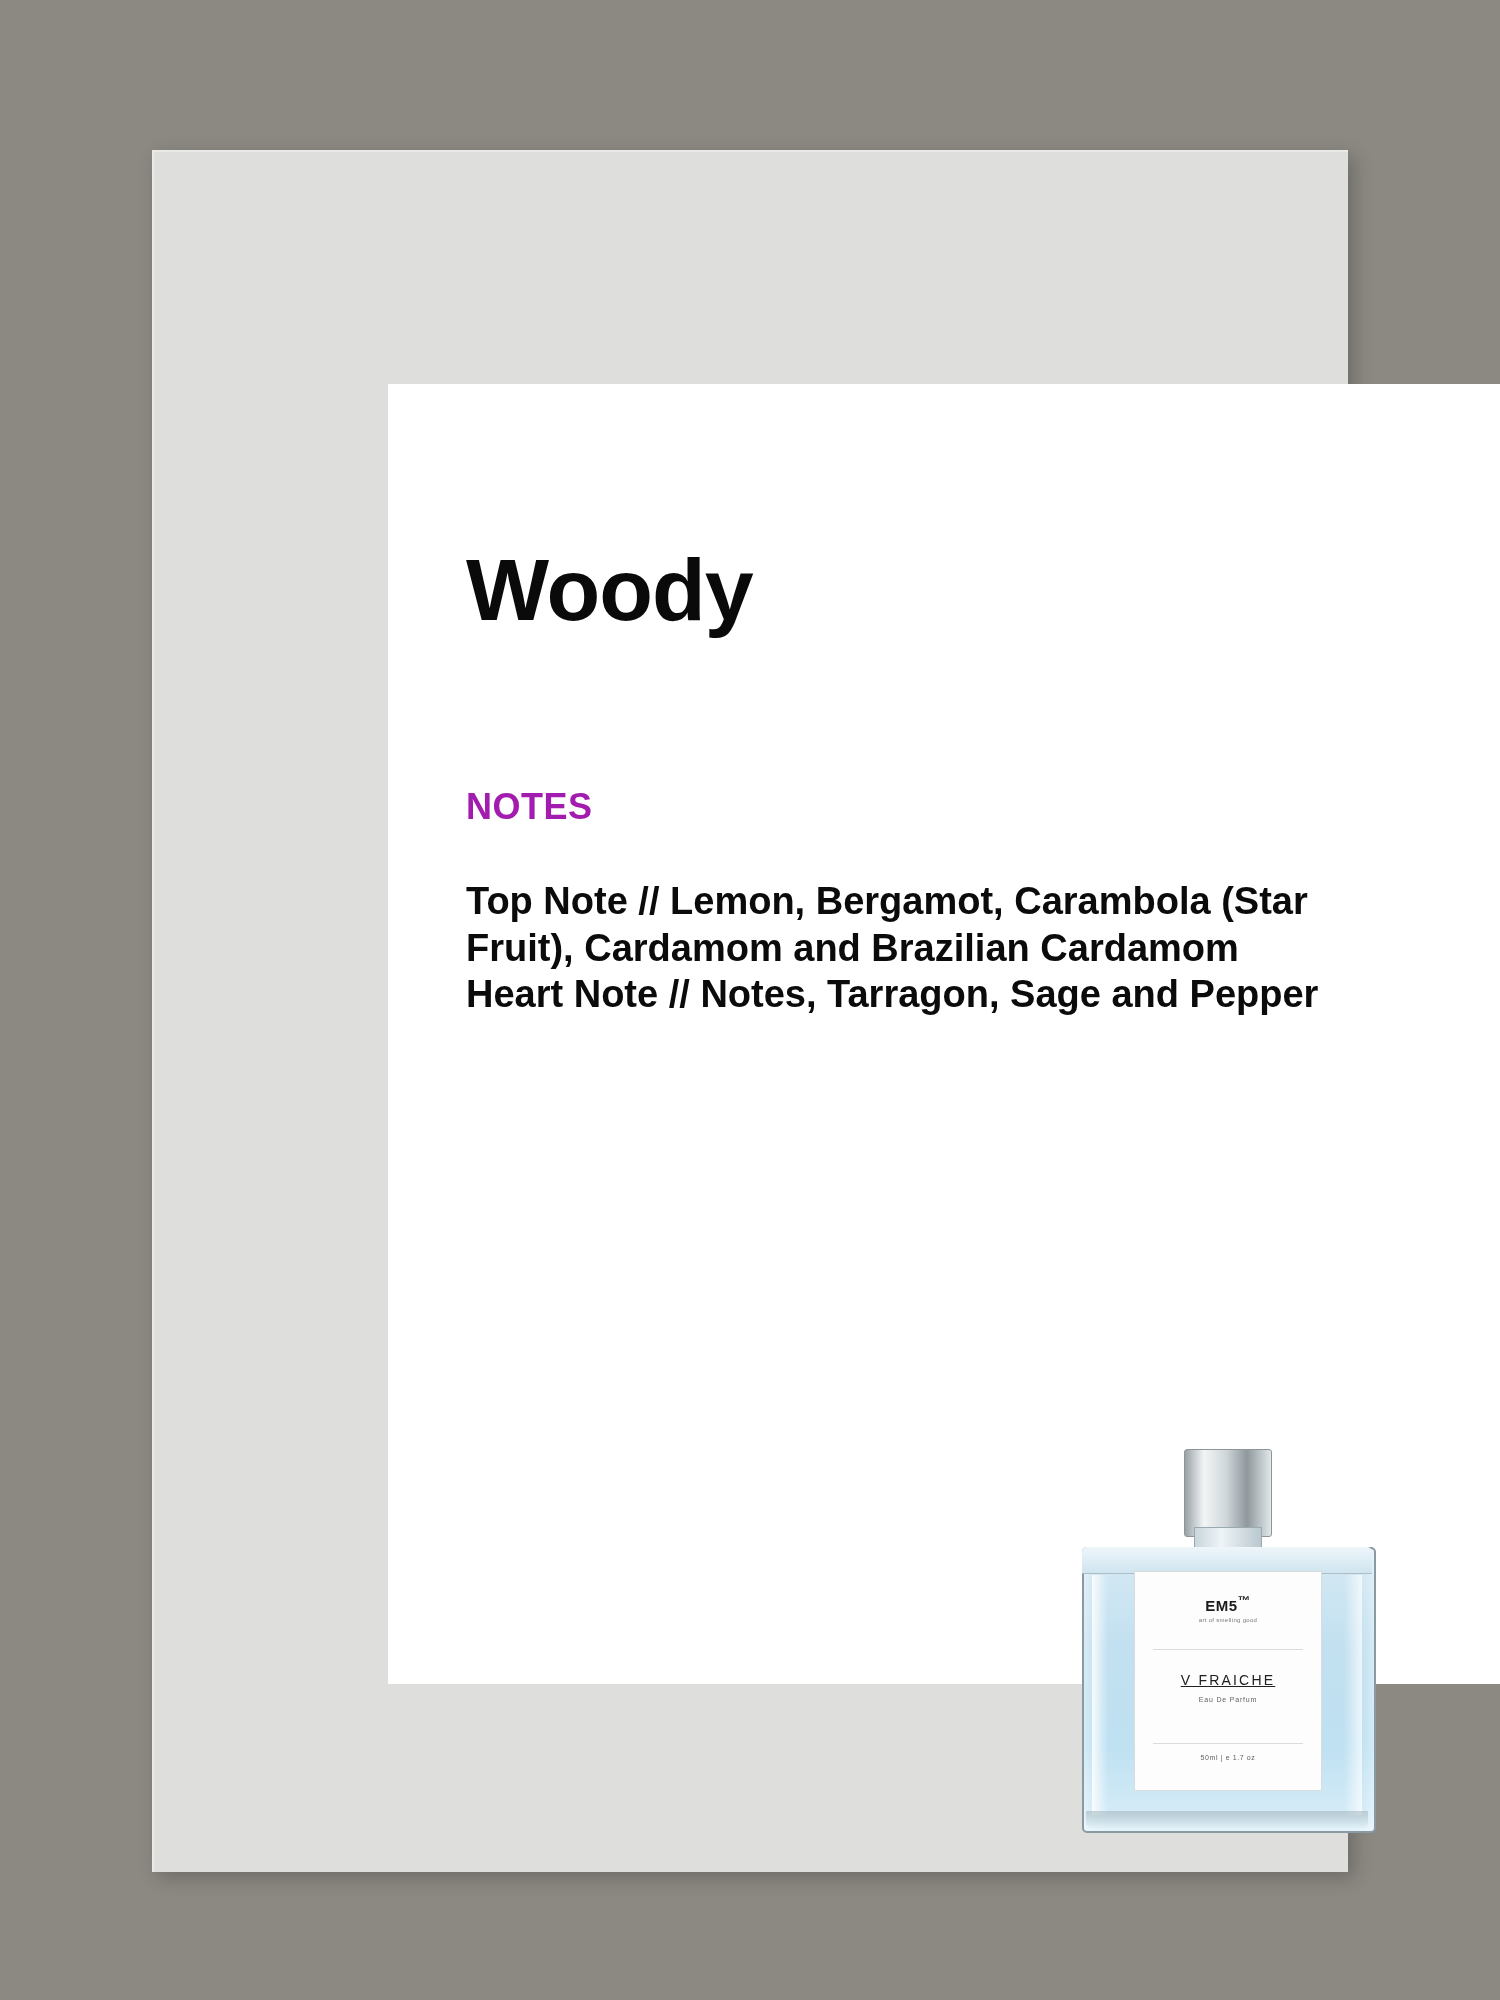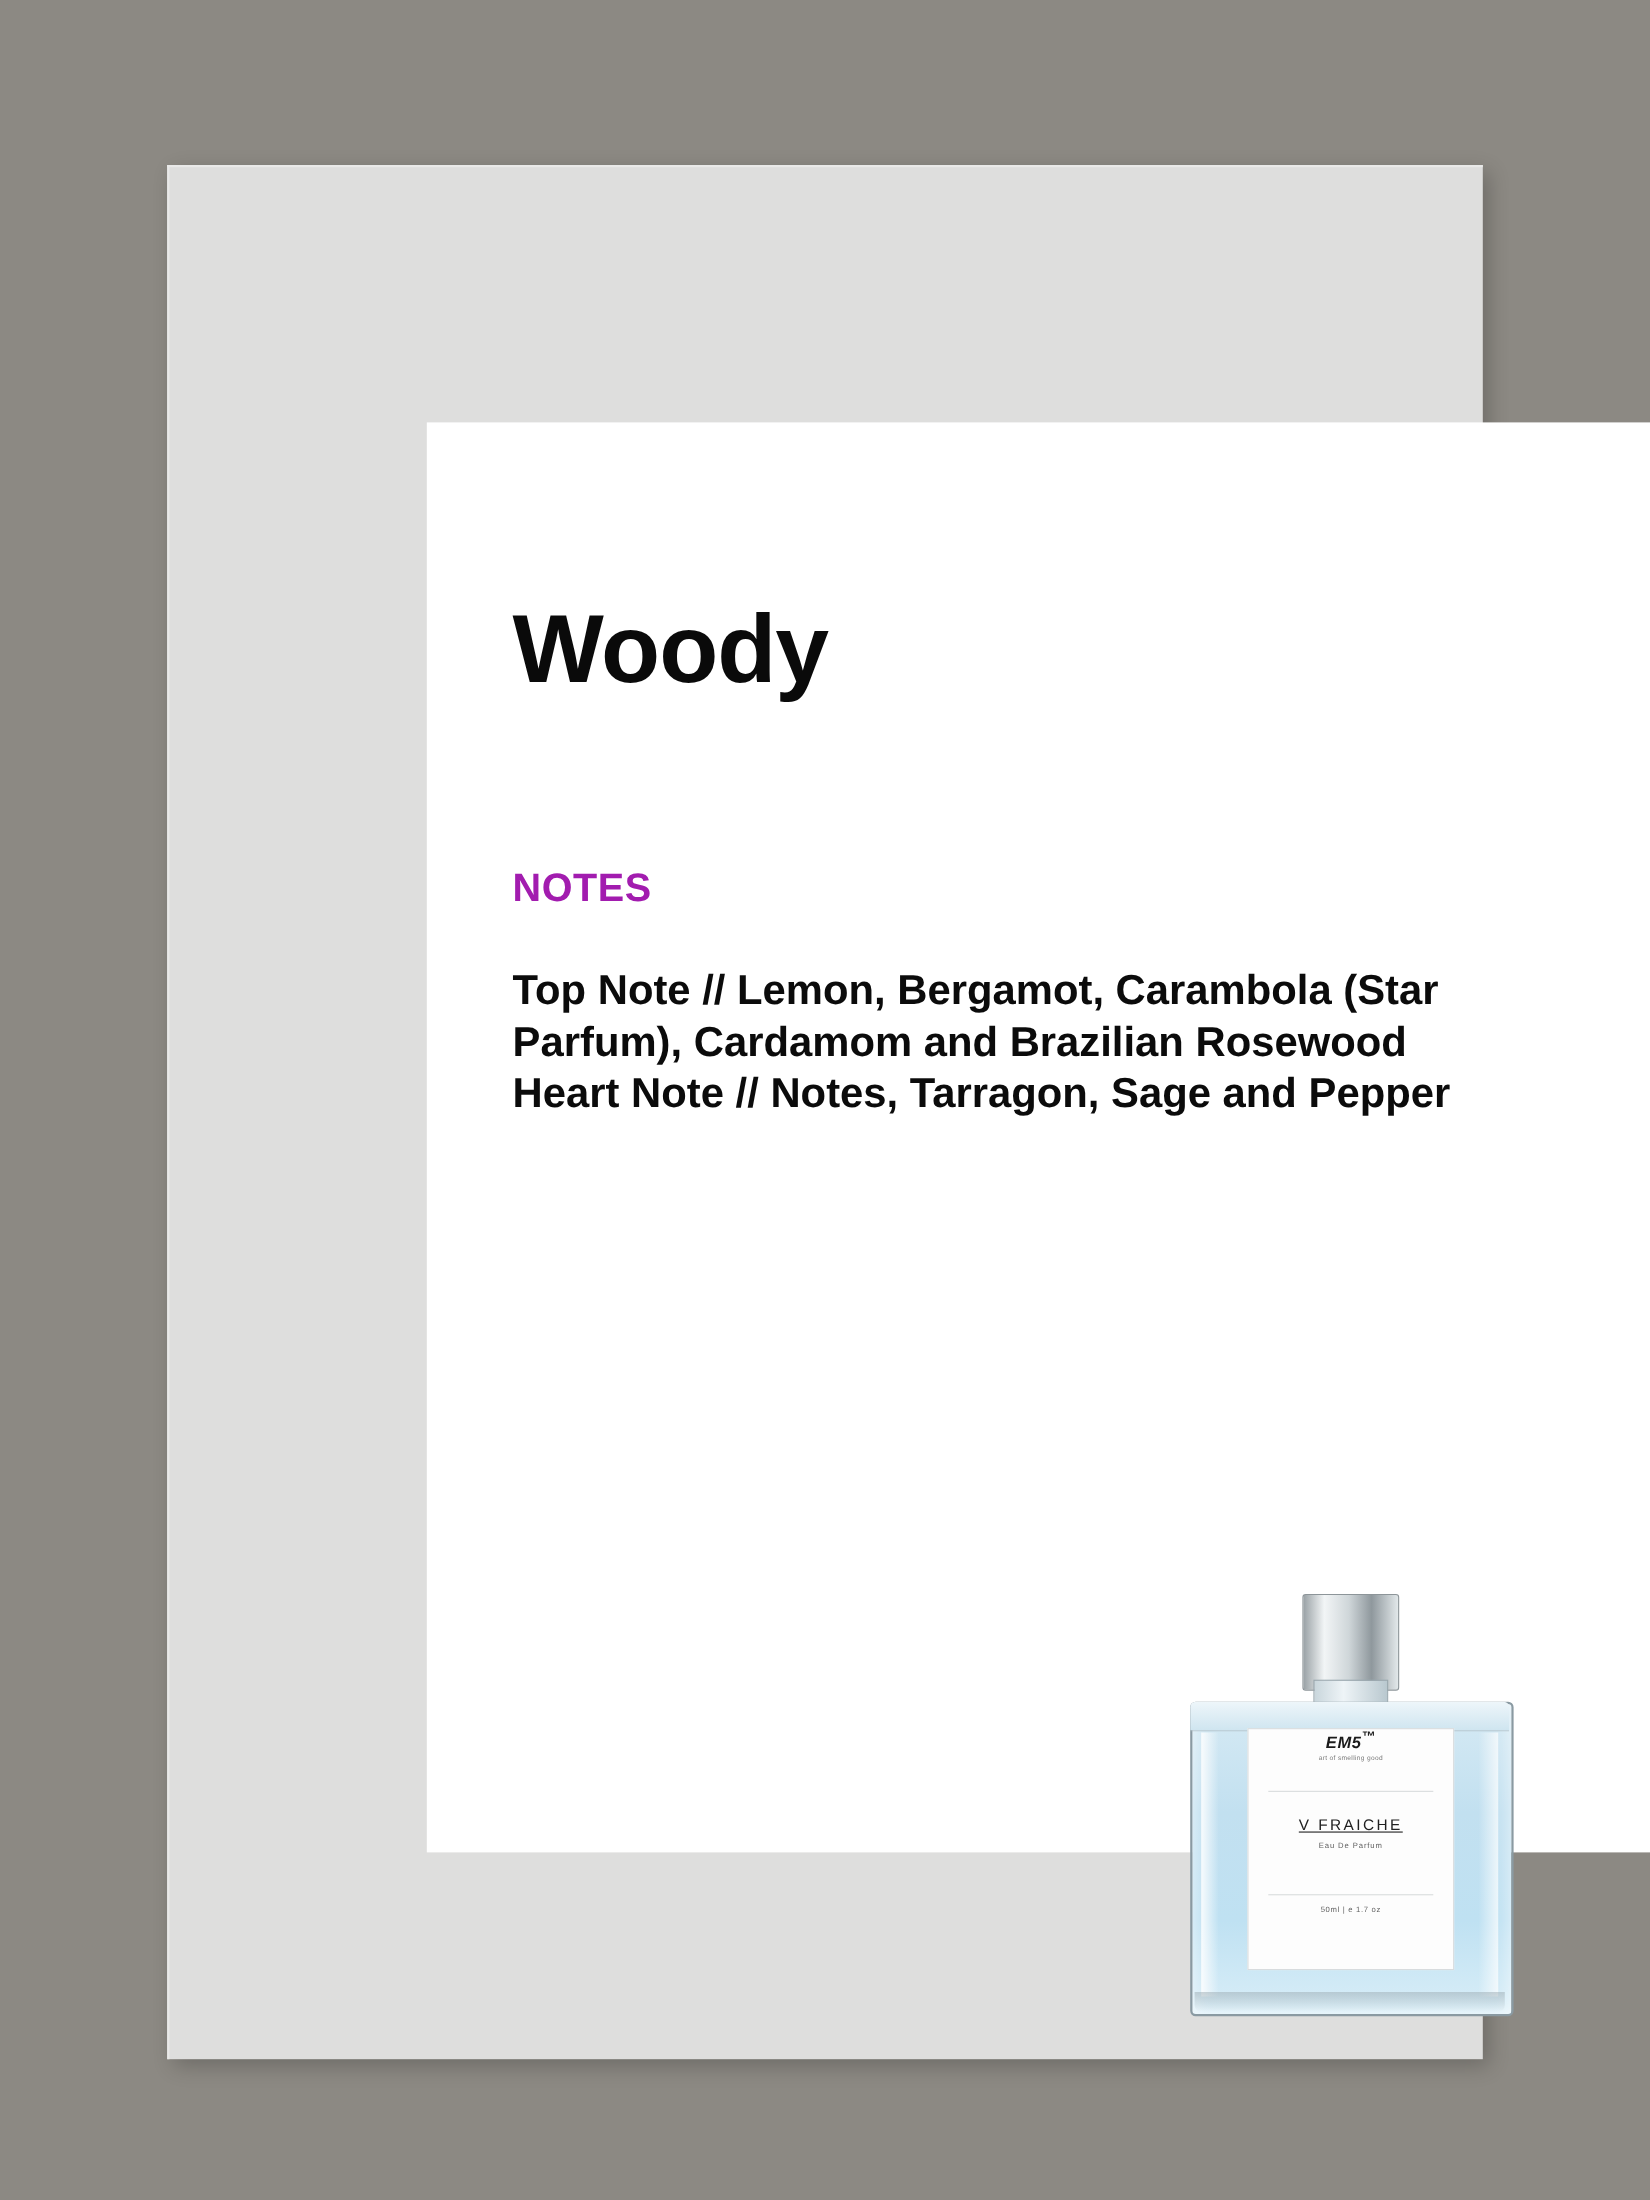--- a/index.html
+++ b/index.html
@@ -158,25 +158,25 @@
     position: absolute;
     left: 62px;
     top: 136px;
     width: 186px;
     height: 218px;
     background: #fdfdfd;
     border: 1px solid #d8dcde;
     text-align: center;
   }
   .label-brand {
+    margin-top: 22px;
     font-size: 15px;
     font-weight: bold;
     letter-spacing: 0.5px;
     color: #1b1b1b;
-    font-style: italic;
   }
   .label-tag {
     margin-top: 3px;
     font-size: 6px;
     color: #7a7a7a;
     letter-spacing: 0.3px;
   }
   .label-rule {
     width: 150px;
     height: 1px;
@@ -227,21 +227,21 @@
     <div class="mount-inner-edge"></div>
 
     <div class="sheet">
       <div class="content">
 
         <div class="title">Woody</div>
 
         <div class="notes-label">NOTES</div>
 
         <div class="note-block">
-          <div class="note-line">Top Note // Lemon, Bergamot, Carambola (Star Parfum), Cardamom and Brazilian Rosewood</div>
+          <div class="note-line">Top Note // Lemon, Bergamot, Carambola (Star Fruit), Cardamom and Brazilian Cardamom</div>
           <div class="note-line">Heart Note // Notes, Tarragon, Sage and Pepper</div>
           <div class="gap"></div>
         </div>
 
       </div>
     </div>
 
     <div class="bottle-wrap">
       <div class="bottle-cap"></div>
       <div class="bottle-neck"></div>

